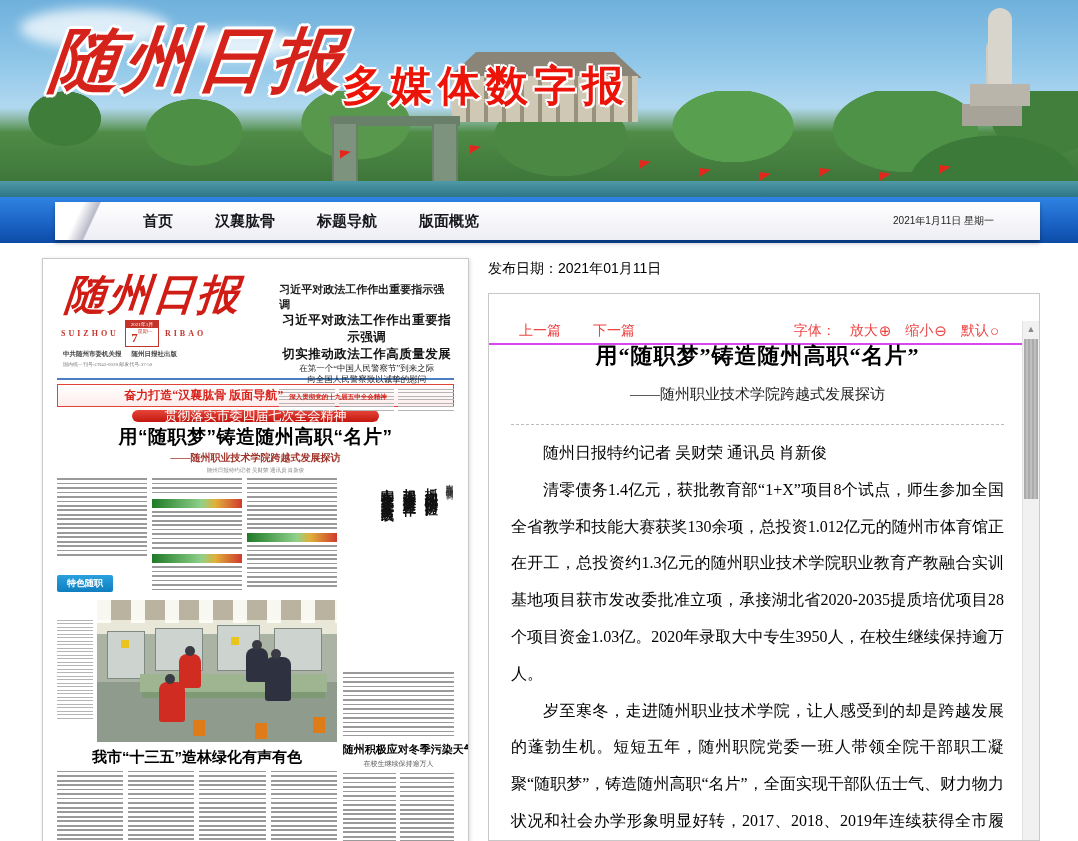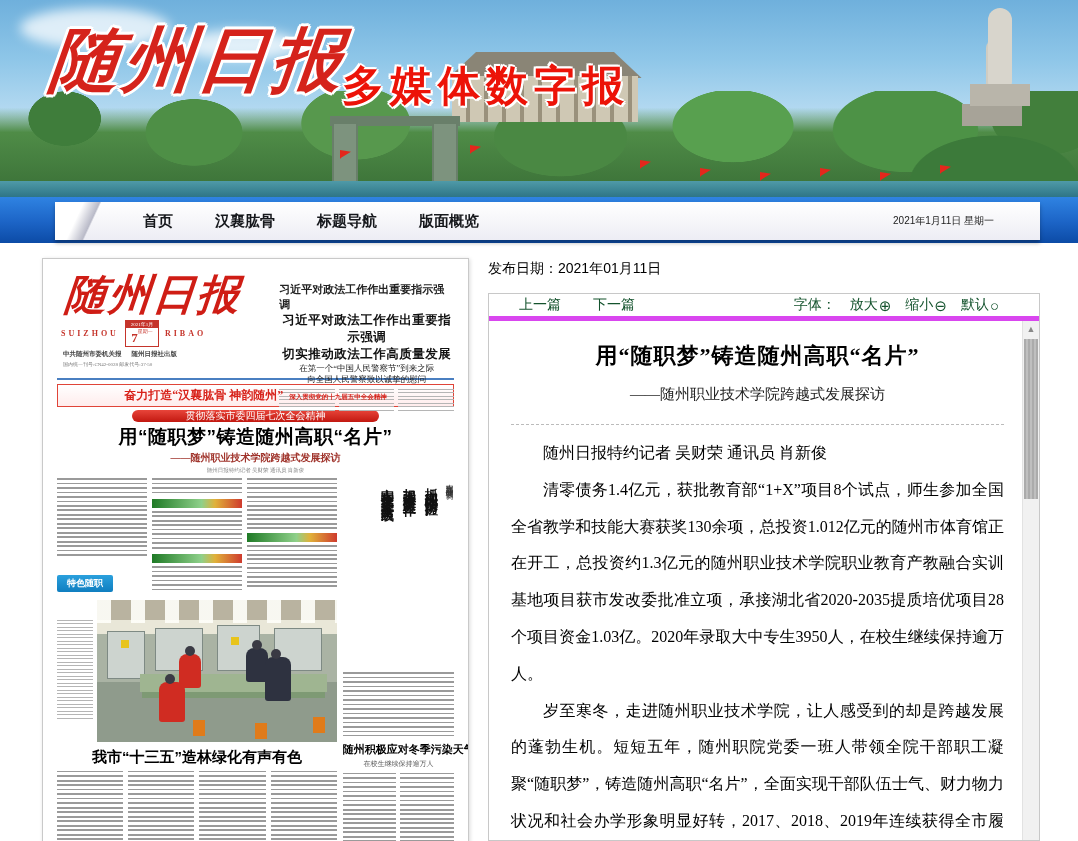--- a/index.html
+++ b/index.html
@@ -79,21 +79,21 @@
   .tr-kicker { font-size:11px; font-weight:bold; color:#222; text-align:left;}
   .tr-big { font-size:12.5px; font-weight:bold; color:#111; text-align:center; line-height:1.35; letter-spacing:.5px;}
   .tr-sub { font-size:8.5px; color:#222; text-align:center; line-height:1.3;}
   #mast-right .cols { display:flex; gap:4px; margin-top:4px;}
   #blue-rule { height:2px; background:#4a7fc1; margin:2px 0 4px;}
   #red-banner { border:1px solid #e04438; background:linear-gradient(180deg,#fff,#ffecec); padding:2px 4px;
     display:flex; align-items:baseline; justify-content:center; gap:6px;}
   #red-banner .main { font-size:12px; font-weight:bold; color:#d8231b; white-space:nowrap;}
   #red-banner .sub { font-size:6.5px; font-weight:bold; color:#d8231b; white-space:nowrap;}
   #ribbon { margin:3px auto 4px; width:62%; background:linear-gradient(180deg,#e8453a,#c21810); color:#fff;
-    font-size:10px; text-align:center; line-height:12px; border-radius:6px;}
+    font-size:13px; text-align:center; line-height:12px; border-radius:6px;}
   #thumb-headline { font-size:19px; font-weight:bold; color:#000; text-align:center; letter-spacing:.5px;
     font-family:"Liberation Sans", sans-serif; line-height:1.2;}
   #thumb-subhead { font-size:10px; color:#a0342c; text-align:center; margin-top:2px; font-weight:bold;}
   #thumb-byline { font-size:5.5px; color:#888; text-align:center; margin:2px 0 4px;}
   #body-zone { display:flex; gap:6px;}
   #bz-left { width:72%;}
   #bz-right { width:28%;}
   #cols-top { display:flex; gap:5px; height:118px;}
   #cols-top .c { flex:1; position:relative;}
   .chart-strip { height:9px; margin:3px 0; background:linear-gradient(90deg,#1f7a26,#8fd08a 55%,#e0b13a 70%,#cf3b2e);}
@@ -122,22 +122,22 @@
     font-family:"Liberation Sans", sans-serif;}
   #vh3 { font-size:13px;} #vh2 { font-size:13px;} #vh1 { font-size:13px;}
   #vh-kicker { font-size:7.5px; font-weight:normal !important; color:#333 !important; letter-spacing:1px !important;}
   #mid-headline { font-size:11px; font-weight:bold; color:#000; text-align:center; margin-top:6px;
     font-family:"Liberation Sans", sans-serif; white-space:nowrap;}
   #mid-subhead { font-size:7px; color:#555; text-align:center; margin:2px 0 4px;}
 
   
   #publish-date { position:absolute; left:488px; top:260px; font-size:14px; color:#000;}
   #article-box { position:absolute; left:488px; top:293px; width:552px; height:548px; border:1px solid #c8c8c8; background:#fff;}
-  #toolbar { position:relative; height:27px; border-bottom:5px solid #d946ef; display:flex; align-items:center;
-    padding:0 40px 0 30px; font-size:14px; color:#14532d;}
+  #toolbar { position:relative; height:27px; border-bottom:2px solid #d946ef; display:flex; align-items:center;
+    padding:0 40px 0 30px; font-size:14px; color:#ef4444;margin-top:24px;}
   #toolbar .nav-a { margin-right:32px; cursor:pointer;}
   #toolbar .right { margin-left:auto; display:flex; align-items:center; gap:14px;}
   #toolbar .fbtn { cursor:pointer; display:flex; align-items:center; gap:1px;}
   .circ-ico { font-size:15px; line-height:1;}
   #content { position:absolute; left:0; top:27px; right:17px; bottom:0; overflow:hidden; padding:14px 18px 0 22px;
     font-family:"Liberation Serif", serif;}
   #a-title { text-align:center; font-size:22px; font-weight:bold; color:#000; margin-top:6px; letter-spacing:1px;}
   #a-subtitle { text-align:center; font-size:15px; color:#222; margin-top:14px;}
   #dash-sep { border-top:1px dashed #bbb; margin:20px 0 10px;}
   .para { font-size:16px; line-height:2.3; color:#000; text-indent:2em; text-align:justify;}
@@ -224,21 +224,21 @@
           <div class="ftl" style="flex:1;height:22px;"></div>
           <div class="ftl" style="flex:1;height:22px;"></div>
           <div class="ftl" style="flex:1;height:22px;"></div>
         </div>
       </div>
     </div>
 
     <div id="blue-rule"></div>
 
     <div id="red-banner">
-      <span class="main">奋力打造“汉襄肱骨 神韵随州”</span>
+      <span class="main">奋力打造“汉襄肱骨 版面导航”</span>
       <span class="sub">深入贯彻党的十九届五中全会精神</span>
     </div>
     <div id="ribbon">贯彻落实市委四届七次全会精神</div>
 
     <div id="thumb-headline">用“随职梦”铸造随州高职“名片”</div>
     <div id="thumb-subhead">——随州职业技术学院跨越式发展探访</div>
     <div id="thumb-byline">随州日报特约记者 吴财荣 通讯员 肖新俊</div>
 
     <div id="body-zone">
       <div id="bz-left">

